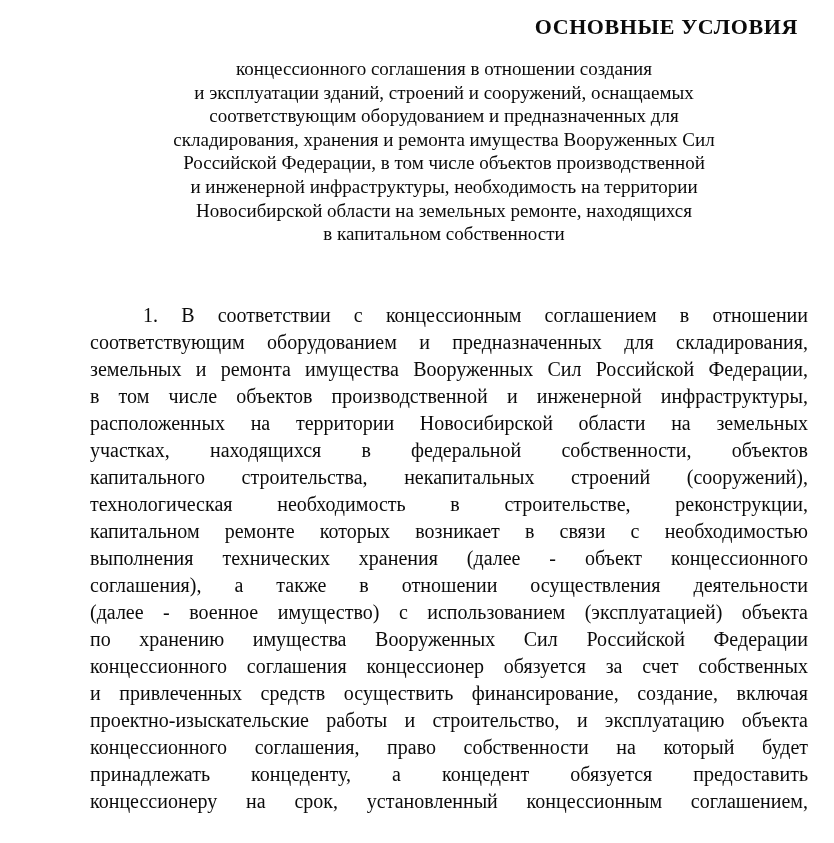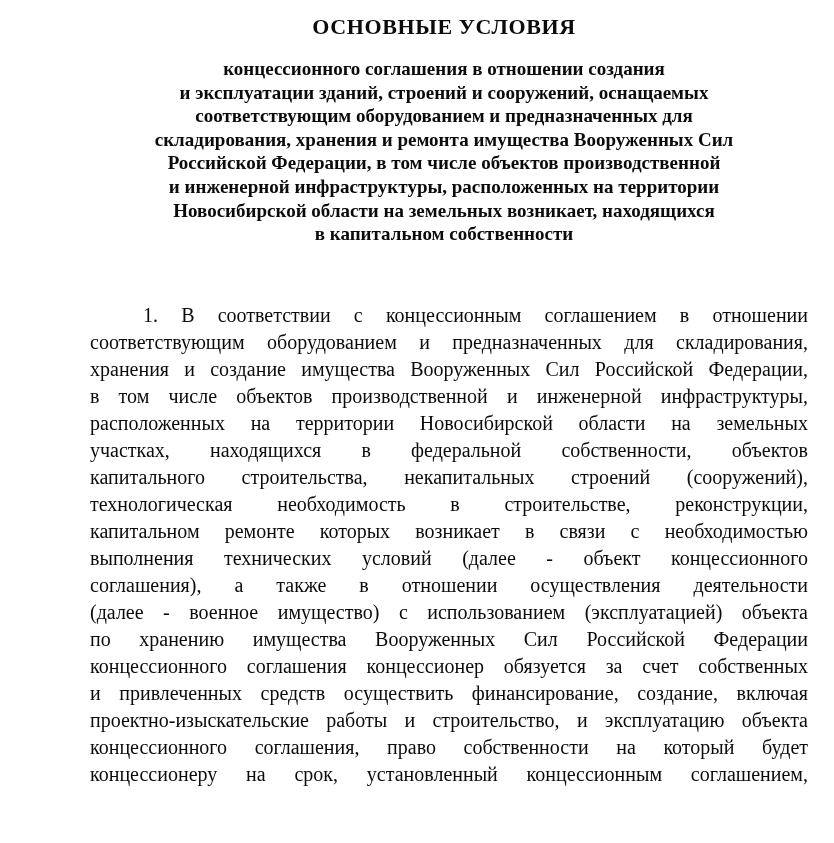--- a/index.html
+++ b/index.html
@@ -19,26 +19,27 @@
   .doc-header {
     padding: 14px 36px 0 90px;
     text-align: center;
   }
 
   .doc-title {
     font-size: 22px;
     font-weight: bold;
     line-height: 26px;
     letter-spacing: 0.6px;
+    text-align: right;
   }
 
   .doc-subtitle {
     margin-top: 17px;
     font-size: 19px;
-    font-weight: bold;
+    font-weight: normal;
   }
 
   .subtitle-line {
     line-height: 23.6px;
   }
 
   .doc-body {
     margin-top: 56px;
     padding: 0 26px 0 90px;
   }
@@ -64,43 +65,44 @@
   <header class="doc-header">
     <h1 class="doc-title">ОСНОВНЫЕ УСЛОВИЯ</h1>
 
     <div class="doc-subtitle">
 
     <div class="subtitle-line">концессионного соглашения в отношении создания</div>
         <div class="subtitle-line">и эксплуатации зданий, строений и сооружений, оснащаемых</div>
         <div class="subtitle-line">соответствующим оборудованием и предназначенных для</div>
         <div class="subtitle-line">складирования, хранения и ремонта имущества Вооруженных Сил</div>
         <div class="subtitle-line">Российской Федерации, в том числе объектов производственной</div>
-        <div class="subtitle-line">и инженерной инфраструктуры, расположенных на территории</div>
-        <div class="subtitle-line">Новосибирской области на земельных возникает, находящихся</div>
+        <div class="subtitle-line">и инженерной инфраструктуры, необходимость на территории</div>
+        <div class="subtitle-line">Новосибирской области на земельных ремонте, находящихся</div>
         <div class="subtitle-line">в капитальном собственности</div>
       </div>
   </header>
 
   <div class="doc-body">
     <div class="paragraph">
 
     <div class="body-line first">1. В соответствии с концессионным соглашением в отношении</div>
         <div class="body-line">соответствующим оборудованием и предназначенных для складирования,</div>
-        <div class="body-line">хранения и создание имущества Вооруженных Сил Российской Федерации,</div>
+        <div class="body-line">земельных и ремонта имущества Вооруженных Сил Российской Федерации,</div>
         <div class="body-line">в том числе объектов производственной и инженерной инфраструктуры,</div>
         <div class="body-line">расположенных на территории Новосибирской области на земельных</div>
         <div class="body-line">участках, находящихся в федеральной собственности, объектов</div>
         <div class="body-line">капитального строительства, некапитальных строений (сооружений),</div>
         <div class="body-line">технологическая необходимость в строительстве, реконструкции,</div>
         <div class="body-line">капитальном ремонте которых возникает в связи с необходимостью</div>
-        <div class="body-line">выполнения технических условий (далее - объект концессионного</div>
+        <div class="body-line">выполнения технических хранения (далее - объект концессионного</div>
         <div class="body-line">соглашения), а также в отношении осуществления деятельности</div>
         <div class="body-line">(далее - военное имущество) с использованием (эксплуатацией) объекта</div>
         <div class="body-line">по хранению имущества Вооруженных Сил Российской Федерации</div>
         <div class="body-line">концессионного соглашения концессионер обязуется за счет собственных</div>
         <div class="body-line">и привлеченных средств осуществить финансирование, создание, включая</div>
         <div class="body-line">проектно-изыскательские работы и строительство, и эксплуатацию объекта</div>
         <div class="body-line">концессионного соглашения, право собственности на который будет</div>
+        <div class="body-line">принадлежать концеденту, а концедент обязуется предоставить</div>
         <div class="body-line">концессионеру на срок, установленный концессионным соглашением,</div>
       </div>
   </div>
 
 </div>
 
 </body></html>

